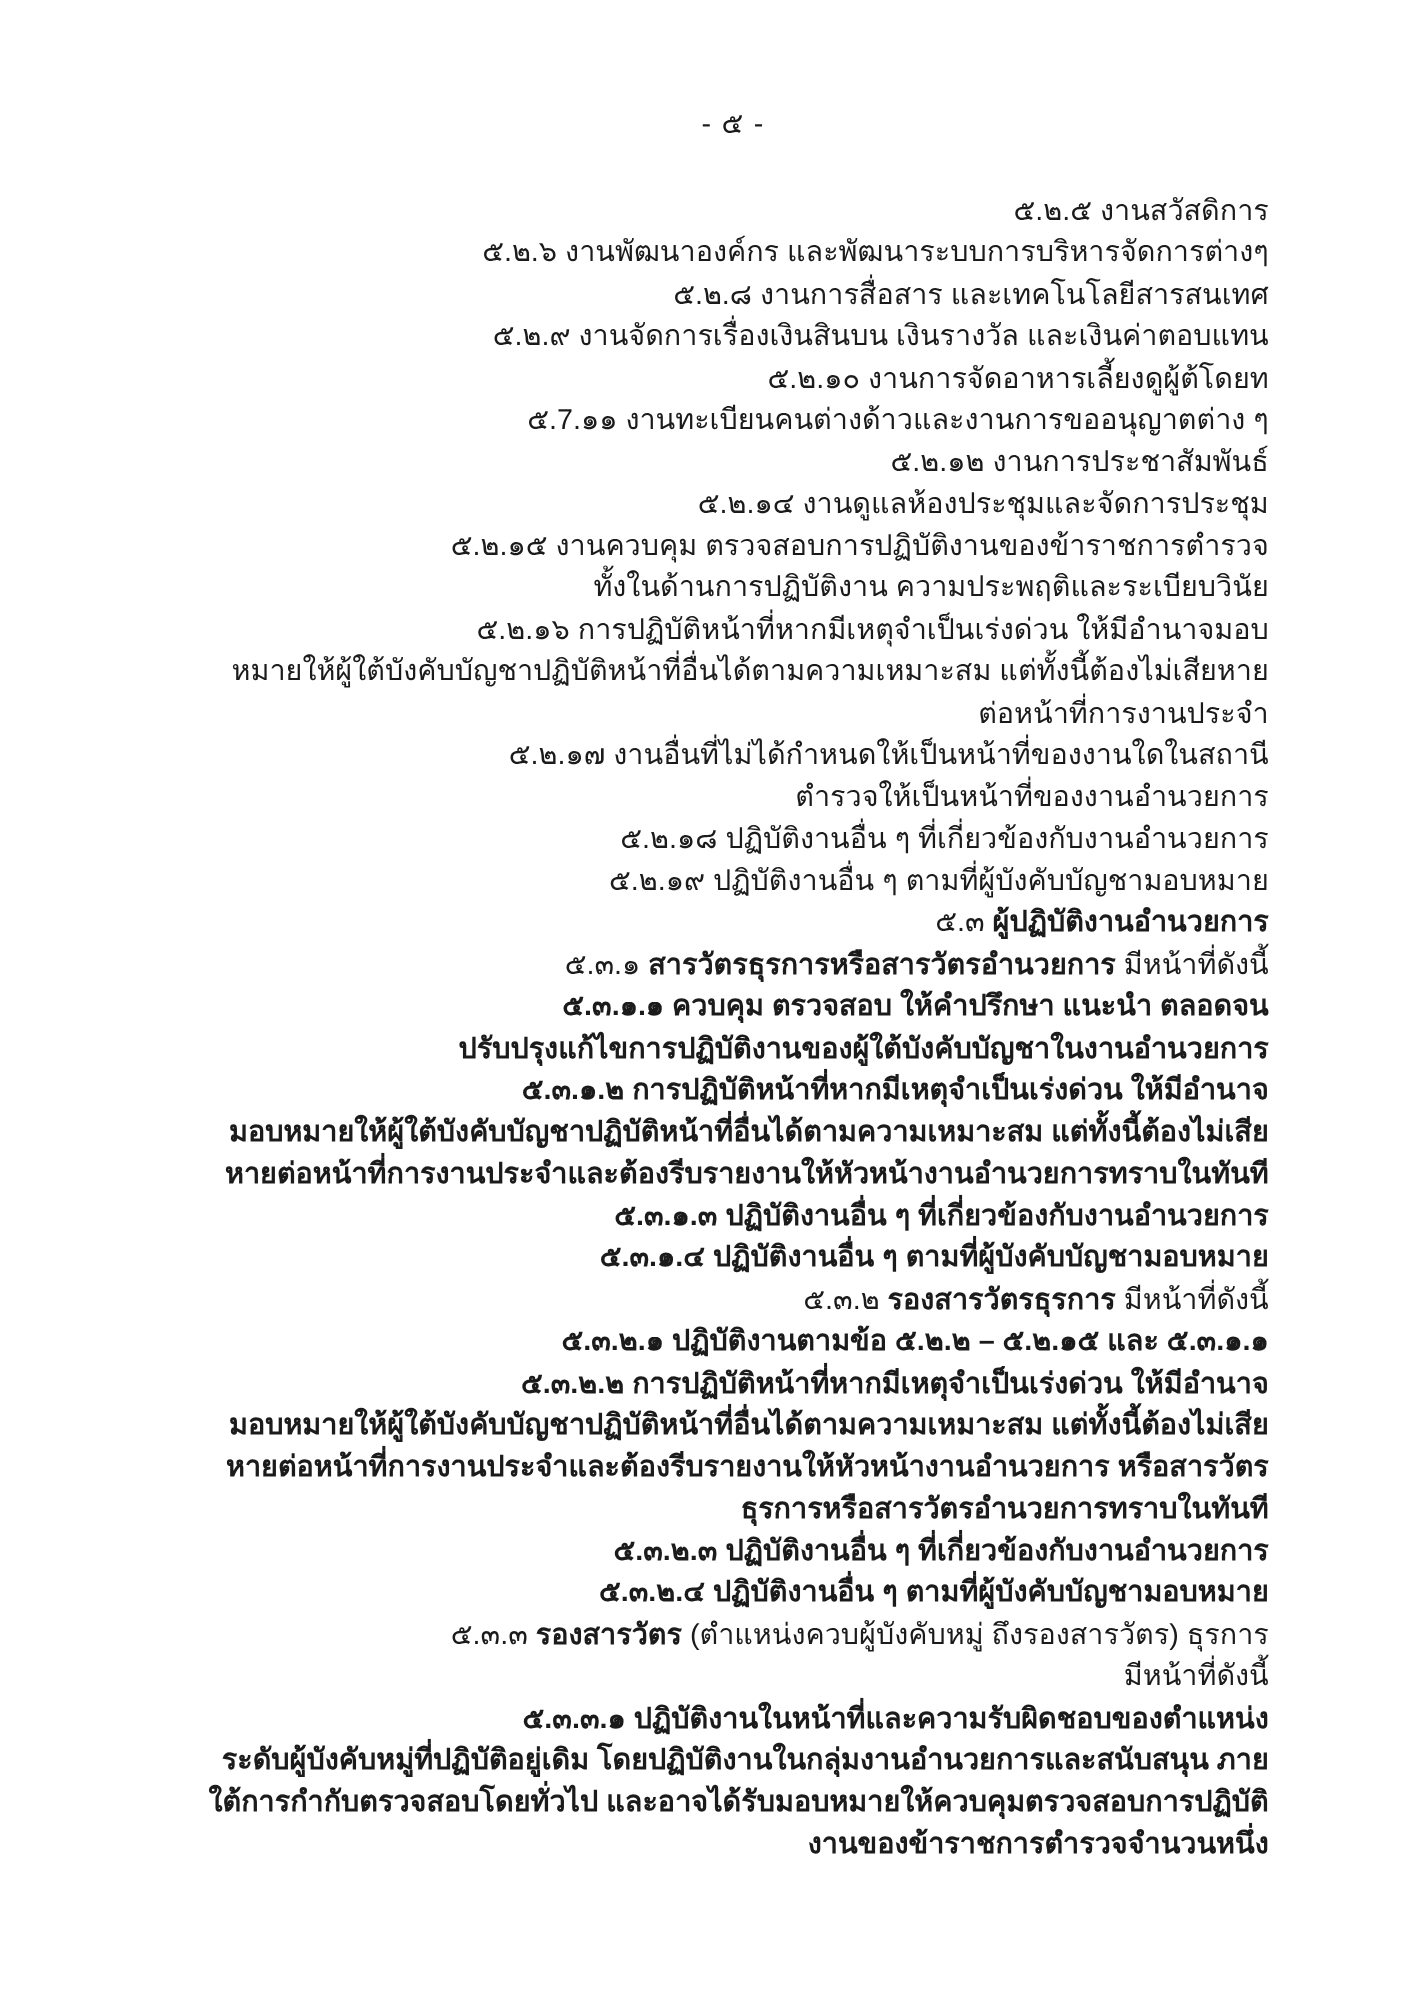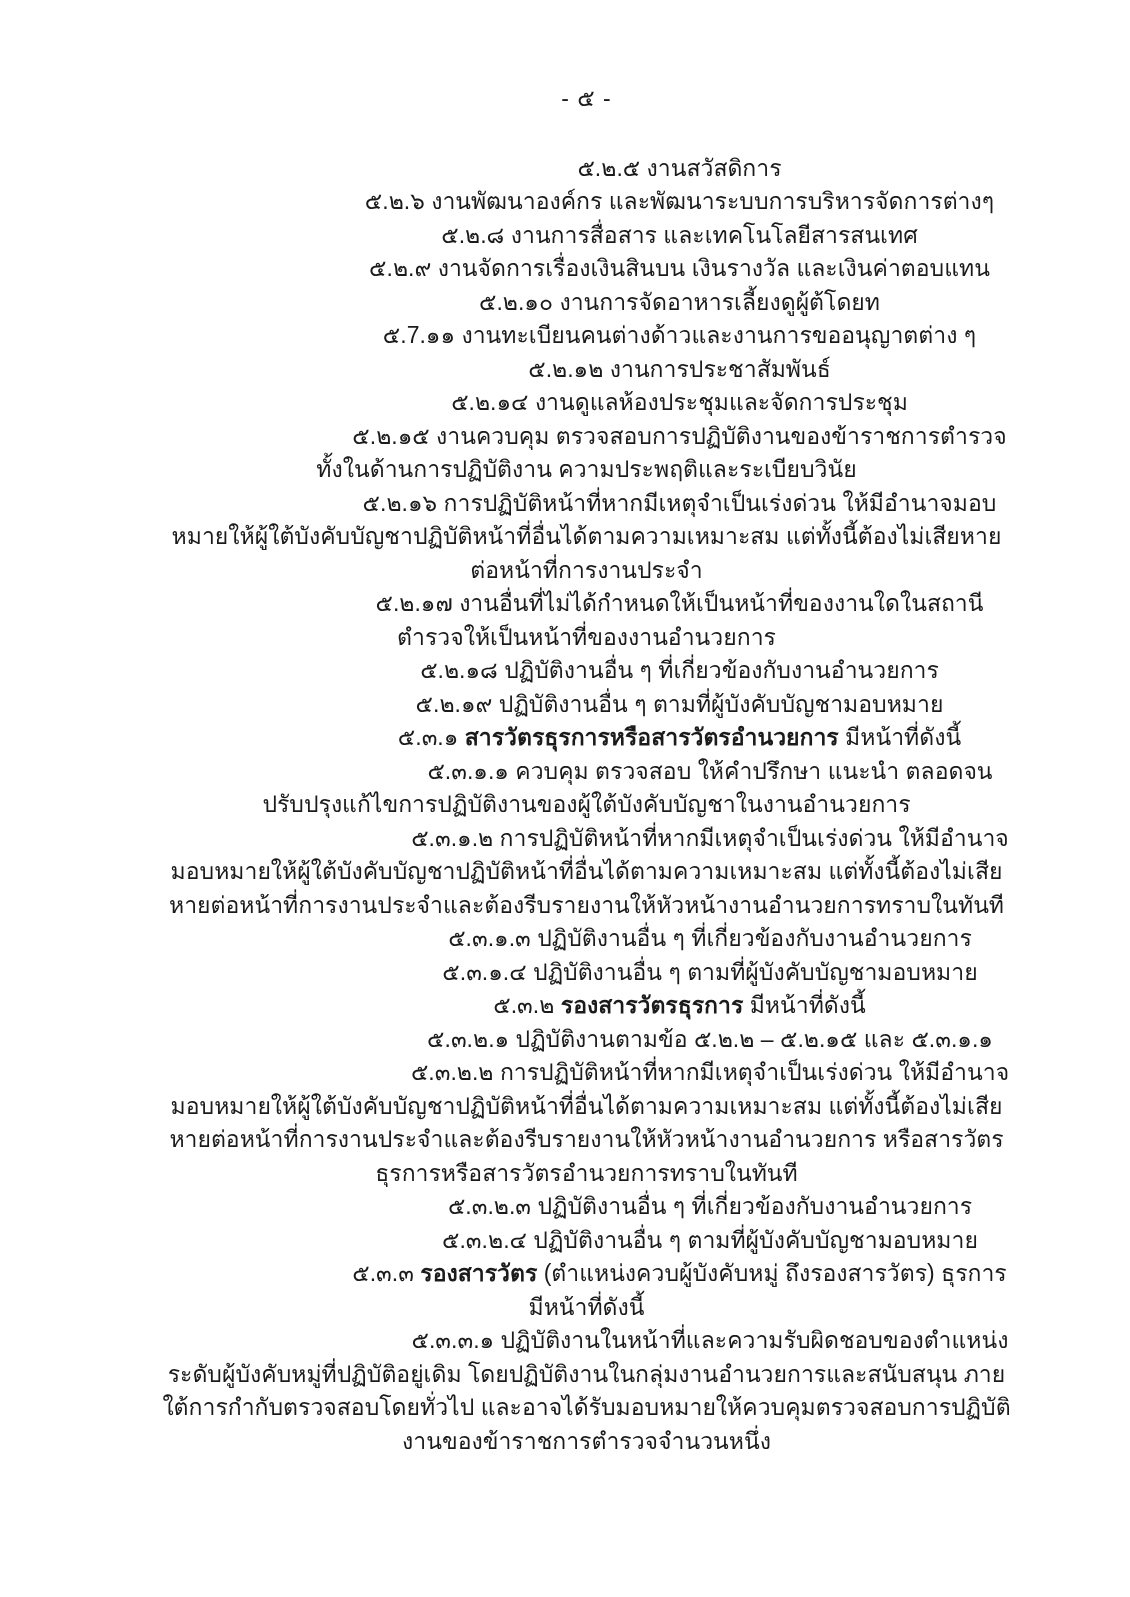--- a/index.html
+++ b/index.html
@@ -23,26 +23,26 @@
   .page-number {
     text-align: center;
     letter-spacing: 1px;
   }
   .content {
     margin-top: 36px;
   }
   p.para {
     margin: 0;
     padding: 0;
-    text-align: center;
+    text-align: right;
     word-break: normal;
   }
   .ind-1 { text-indent: 131px; }
   .ind-2 { text-indent: 186px; }
-  .ind-3 { text-indent: 247px; }
+  .ind-3 { text-indent: 247px; font-weight: bold; }
   .run.b { font-weight: bold; }
 </style>
 </head>
 <body>
 
 <div class="page">
   <div class="page-number">- ๕ -</div>
 
   <div class="content">
       <p class="para ind-2"><span class="num">๕.๒.๕</span> <span class="run">งานสวัสดิการ</span></p>
@@ -51,20 +51,21 @@
       <p class="para ind-2"><span class="num">๕.๒.๙</span> <span class="run">งานจัดการเรื่องเงินสินบน เงินรางวัล และเงินค่าตอบแทน</span></p>
       <p class="para ind-2"><span class="num">๕.๒.๑๐</span> <span class="run">งานการจัดอาหารเลี้ยงดูผู้ต้โดยท</span></p>
       <p class="para ind-2"><span class="num">๕.7.๑๑</span> <span class="run">งานทะเบียนคนต่างด้าวและงานการขออนุญาตต่าง ๆ</span></p>
       <p class="para ind-2"><span class="num">๕.๒.๑๒</span> <span class="run">งานการประชาสัมพันธ์</span></p>
       <p class="para ind-2"><span class="num">๕.๒.๑๔</span> <span class="run">งานดูแลห้องประชุมและจัดการประชุม</span></p>
       <p class="para ind-2"><span class="num">๕.๒.๑๕</span> <span class="run">งานควบคุม ตรวจสอบการปฏิบัติงานของข้าราชการตำรวจ ทั้งในด้านการ​ปฏิบัติงาน ความประพฤติและระเบียบวินัย</span></p>
       <p class="para ind-2"><span class="num">๕.๒.๑๖</span> <span class="run">การปฏิบัติหน้าที่หากมีเหตุจำเป็นเร่งด่วน ให้มีอำนาจมอบหมายให้​ผู้ใต้บังคับบัญชาปฏิบัติหน้าที่อื่นได้ตามความเหมาะสม แต่ทั้งนี้ต้องไม่เสียหายต่อหน้าที่การงานประจำ</span></p>
       <p class="para ind-2"><span class="num">๕.๒.๑๗</span> <span class="run">งานอื่นที่ไม่ได้กำหนดให้เป็นหน้าที่ของงานใดในสถานีตำรวจให้เป็นหน้าที่​ของงานอำนวยการ</span></p>
       <p class="para ind-2"><span class="num">๕.๒.๑๘</span> <span class="run">ปฏิบัติงานอื่น ๆ ที่เกี่ยวข้องกับงานอำนวยการ</span></p>
       <p class="para ind-2"><span class="num">๕.๒.๑๙</span> <span class="run">ปฏิบัติงานอื่น ๆ ตามที่ผู้บังคับบัญชามอบหมาย</span></p>
+      <p class="para ind-1"><span class="num">๕.๓</span> <span class="run b">ผู้ปฏิบัติงานอำนวยการ</span></p>
       <p class="para ind-2"><span class="num">๕.๓.๑</span> <span class="run b">สารวัตรธุรการหรือสารวัตรอำนวยการ</span><span class="run"> มีหน้าที่ดังนี้</span></p>
       <p class="para ind-3"><span class="num">๕.๓.๑.๑</span> <span class="run">ควบคุม ตรวจสอบ ให้คำปรึกษา แนะนำ ตลอดจนปรับปรุงแก้ไข​การปฏิบัติงานของผู้ใต้บังคับบัญชาในงานอำนวยการ</span></p>
       <p class="para ind-3"><span class="num">๕.๓.๑.๒</span> <span class="run">การปฏิบัติหน้าที่หากมีเหตุจำเป็นเร่งด่วน ให้มีอำนาจมอบหมายให้​ผู้ใต้บังคับบัญชาปฏิบัติหน้าที่อื่นได้ตามความเหมาะสม แต่ทั้งนี้ต้องไม่เสียหายต่อหน้าที่การงานประจำและต้อง​รีบรายงานให้หัวหน้างานอำนวยการทราบในทันที</span></p>
       <p class="para ind-3"><span class="num">๕.๓.๑.๓</span> <span class="run">ปฏิบัติงานอื่น ๆ ที่เกี่ยวข้องกับงานอำนวยการ</span></p>
       <p class="para ind-3"><span class="num">๕.๓.๑.๔</span> <span class="run">ปฏิบัติงานอื่น ๆ ตามที่ผู้บังคับบัญชามอบหมาย</span></p>
       <p class="para ind-2"><span class="num">๕.๓.๒</span> <span class="run b">รองสารวัตรธุรการ</span><span class="run"> มีหน้าที่ดังนี้</span></p>
       <p class="para ind-3"><span class="num">๕.๓.๒.๑</span> <span class="run">ปฏิบัติงานตามข้อ ๕.๒.๒ – ๕.๒.๑๕ และ ๕.๓.๑.๑</span></p>
       <p class="para ind-3"><span class="num">๕.๓.๒.๒</span> <span class="run">การปฏิบัติหน้าที่หากมีเหตุจำเป็นเร่งด่วน ให้มีอำนาจมอบหมายให้​ผู้ใต้บังคับบัญชาปฏิบัติหน้าที่อื่นได้ตามความเหมาะสม แต่ทั้งนี้ต้องไม่เสียหายต่อหน้าที่การงานประจำและต้อง​รีบรายงานให้หัวหน้างานอำนวยการ หรือสารวัตรธุรการหรือสารวัตรอำนวยการทราบในทันที</span></p>
       <p class="para ind-3"><span class="num">๕.๓.๒.๓</span> <span class="run">ปฏิบัติงานอื่น ๆ ที่เกี่ยวข้องกับงานอำนวยการ</span></p>
       <p class="para ind-3"><span class="num">๕.๓.๒.๔</span> <span class="run">ปฏิบัติงานอื่น ๆ ตามที่ผู้บังคับบัญชามอบหมาย</span></p>

